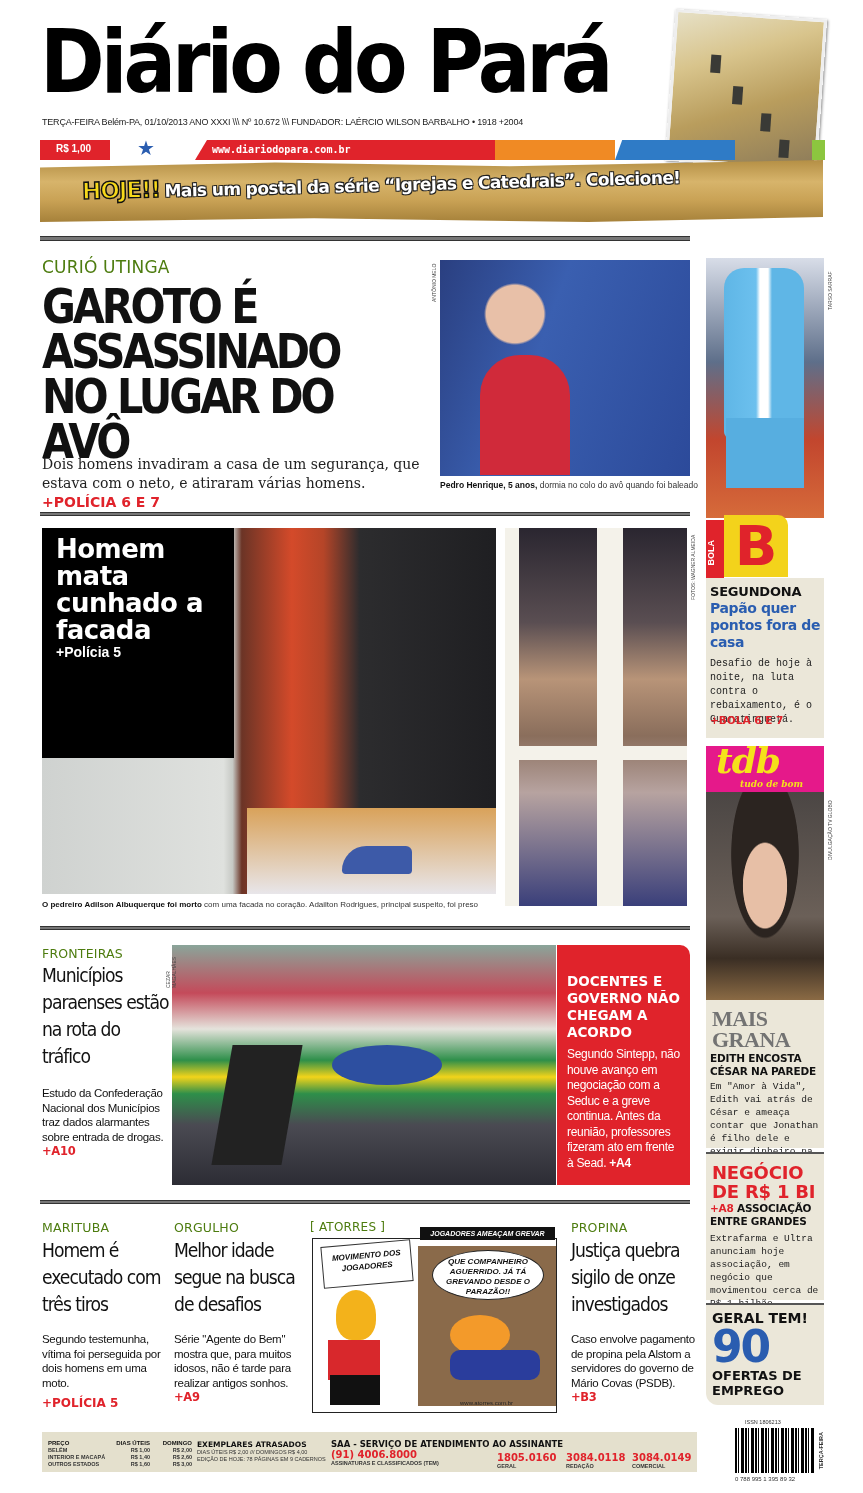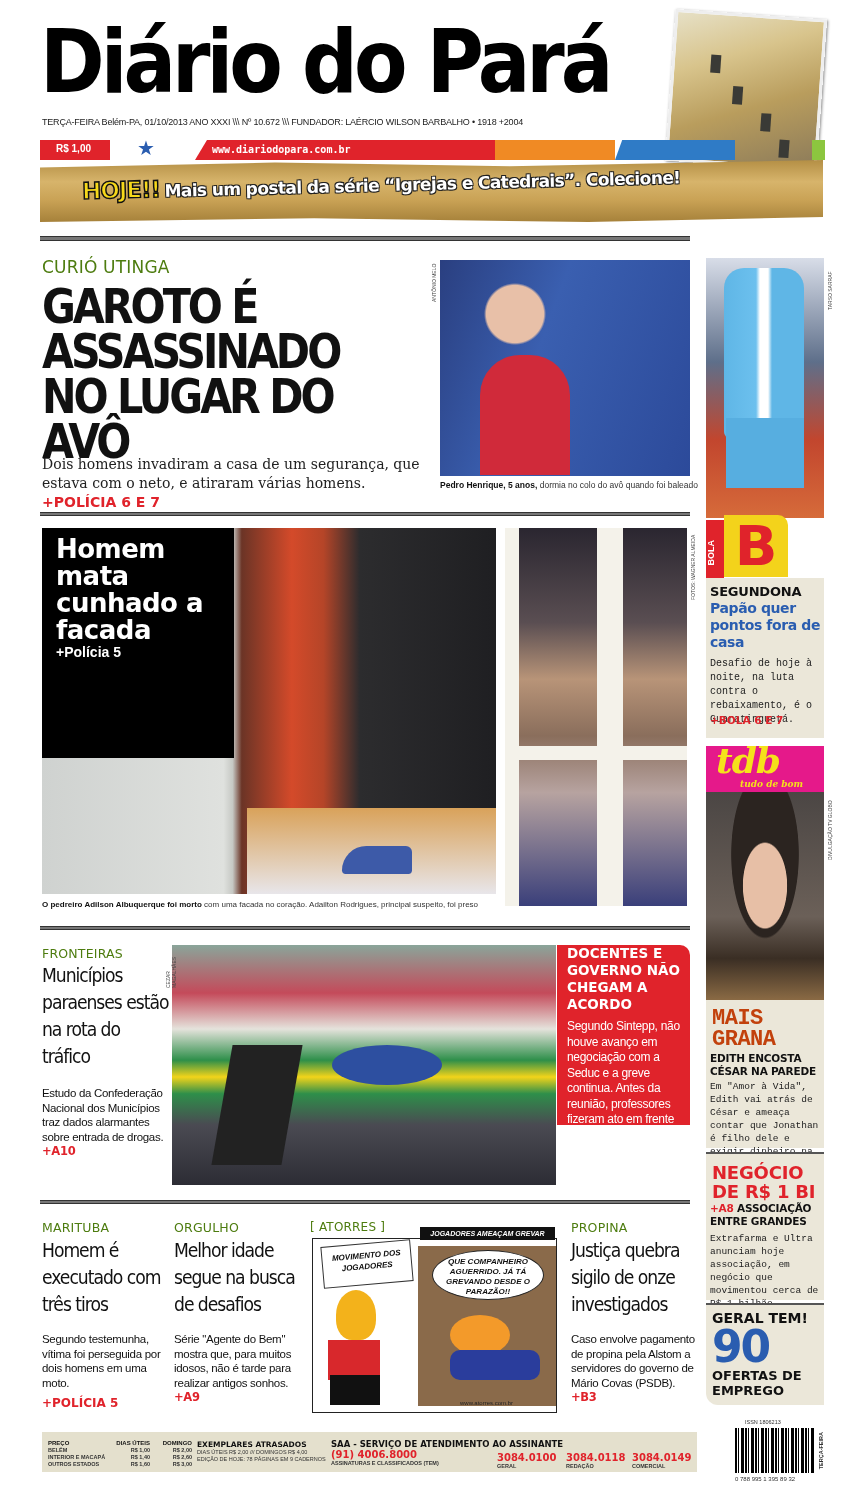--- a/index.html
+++ b/index.html
@@ -43,33 +43,33 @@
 .crime-box{left:42px;top:528px;width:192px;height:230px;background:#000;padding:8px 10px 0 14px}
 .crime-head{font-family:"DejaVu Sans",sans-serif;font-weight:bold;font-size:26px;line-height:27px;color:#fff;letter-spacing:-.5px}
 .crime-deck{margin-top:8px;font-size:14.5px;line-height:18px;color:#fff}
 .crime-ref{font-weight:bold;font-size:14px;color:#fff}
 .jail-photo{left:505px;top:528px;width:182px;height:378px;background:linear-gradient(180deg,#2a2630 0%,#5a4e52 25%,#b89478 40%,#8a6e5c 55%,#b7a3a0 70%,#3a3f7a 100%)}
 .bar{position:absolute;background:#f4f2ea}
 .tdb-head{left:706px;top:746px;width:118px;height:46px;background:#e5198a}
 .tdb-logo{left:716px;top:742px;font-family:"DejaVu Serif",serif;font-style:italic;font-weight:bold;font-size:36px;color:#f5e21b;line-height:1;letter-spacing:-1px}
 .tdb-sub{left:740px;top:779px;font-family:"DejaVu Serif",serif;font-style:italic;font-weight:bold;font-size:9px;color:#f5e21b}
 .actress{left:706px;top:792px;width:118px;height:208px;background:radial-gradient(ellipse at 50% 45%,#e7bfa6 0 26%,transparent 27%),radial-gradient(ellipse at 50% 30%,#2b2420 0 40%,transparent 41%),linear-gradient(180deg,#4b4644 0%,#6b6058 60%,#3a2e24 80%,#8a6a44 100%)}
-.mais-grana{left:712px;top:1008px;font-family:Liberation Mono, monospace;font-weight:bold;font-size:22px;line-height:21px;color:#c2410c;letter-spacing:-.5px}
+.mais-grana{left:712px;top:1008px;font-family:Liberation Serif, serif;font-weight:bold;font-size:22px;line-height:21px;color:#737373;letter-spacing:-.5px}
 .side-sub{font-family:"DejaVu Sans",sans-serif;font-weight:bold;font-size:10.5px;line-height:13px;color:#111;letter-spacing:-.2px}
 .side-body{font-family:Liberation Mono, monospace;font-size:9.5px;line-height:13px;color:#222}
 .negocio{left:712px;top:1163px;font-family:"DejaVu Sans",sans-serif;font-weight:bold;font-size:18px;line-height:19px;color:#e0232b;letter-spacing:-.2px}
 .hoje-tem{left:712px;top:1310px;font-family:"DejaVu Sans",sans-serif;font-weight:bold;font-size:14px;color:#111}
 .ninety{left:712px;top:1324px;font-family:"DejaVu Sans",sans-serif;font-weight:bold;font-size:44px;line-height:46px;color:#2a5db0;letter-spacing:-2px}
 .ofertas{left:712px;top:1368px;font-family:"DejaVu Sans",sans-serif;font-weight:bold;font-size:13px;line-height:15px;color:#111}
 .story-head{font-family:"DejaVu Sans",sans-serif;font-size:20px;line-height:27px;color:#111;letter-spacing:-1.2px;transform:scaleX(.86);transform-origin:left top}
 .story-body{font-size:11.5px;line-height:14.5px;color:#111;letter-spacing:-.3px}
 .protest{left:172px;top:945px;width:384px;height:240px;background:linear-gradient(180deg,#8aa59a 0%,#c44a5a 20%,#e5e3dc 35%,#2e8f4a 48%,#f2d41a 55%,#2e8f4a 62%,#4a4a52 75%,#2c2c34 100%)}
 .flag-globe{position:absolute;left:160px;top:100px;width:110px;height:40px;background:#2d4fa0;border-radius:50%}
 .black-flag{position:absolute;left:50px;top:100px;width:70px;height:120px;background:#222;transform:skewX(-10deg)}
-.docentes-box{left:557px;top:945px;width:133px;height:180px;background:#e0232b;border-radius:0 10px 0 0;padding:0 10px}
+.docentes-box{left:557px;top:945px;width:133px;height:240px;background:#e0232b;border-radius:0 10px 0 0;padding:28px 10px}
 .doc-head{font-family:"DejaVu Sans",sans-serif;font-weight:bold;font-size:13.5px;line-height:17px;color:#fff}
 .doc-body{margin-top:6px;font-size:12px;line-height:15.5px;color:#fff;letter-spacing:-.3px}
 .cartoon{left:312px;top:1238px;width:245px;height:175px;background:#fff;border:1px solid #222}
 .cartoon-right{left:418px;top:1246px;width:138px;height:160px;background:#8a6a4a}
 .cartoon-title{left:420px;top:1227px;width:135px;height:13px;background:#111;color:#fff;font-size:7px;font-style:italic;font-weight:bold;text-align:center;line-height:13px}
 .sign{left:322px;top:1243px;width:90px;height:42px;background:#fff;border:1px solid #333;transform:rotate(-5deg);font-size:8px;font-style:italic;font-weight:bold;text-align:center;padding-top:6px;line-height:11px}
 .bubble{left:432px;top:1250px;width:112px;height:50px;background:#fff;border:1px solid #222;border-radius:50%;font-size:8px;font-style:italic;font-weight:bold;text-align:center;padding-top:6px;line-height:10px}
 .footer{left:42px;top:1432px;width:655px;height:40px;background:#e4e0cd}
 .f-small{font-size:5.5px;line-height:7px;color:#333;font-weight:bold}
 .f-title{font-family:"DejaVu Sans",sans-serif;font-weight:bold;font-size:8.5px;color:#111}
@@ -264,21 +264,21 @@
   <div class="f-title" style="font-size:7.5px">EXEMPLARES ATRASADOS</div>
   <div class="f-small" style="font-weight:normal">DIAS ÚTEIS R$ 2,00 /// DOMINGOS R$ 4,00</div>
   <div class="f-small" style="font-weight:normal">EDIÇÃO DE HOJE: 78 PÁGINAS EM 9 CADERNOS</div>
 </div>
 <div class="abs" style="left:331px;top:1439px">
   <div class="f-title">SAA - SERVIÇO DE ATENDIMENTO AO ASSINANTE</div>
   <div class="f-phone">(91) 4006.8000</div>
   <div class="f-small">ASSINATURAS E CLASSIFICADOS (TEM)</div>
 </div>
 <div class="abs" style="left:497px;top:1452px">
-  <div class="f-phone">3084.0100</div>
+  <div class="f-phone">1805.0160</div>
   <div class="f-small">GERAL</div>
 </div>
 <div class="abs" style="left:566px;top:1452px">
   <div class="f-phone">3084.0118</div>
   <div class="f-small">REDAÇÃO</div>
 </div>
 <div class="abs" style="left:632px;top:1452px">
   <div class="f-phone">3084.0149</div>
   <div class="f-small">COMERCIAL</div>
 </div>

